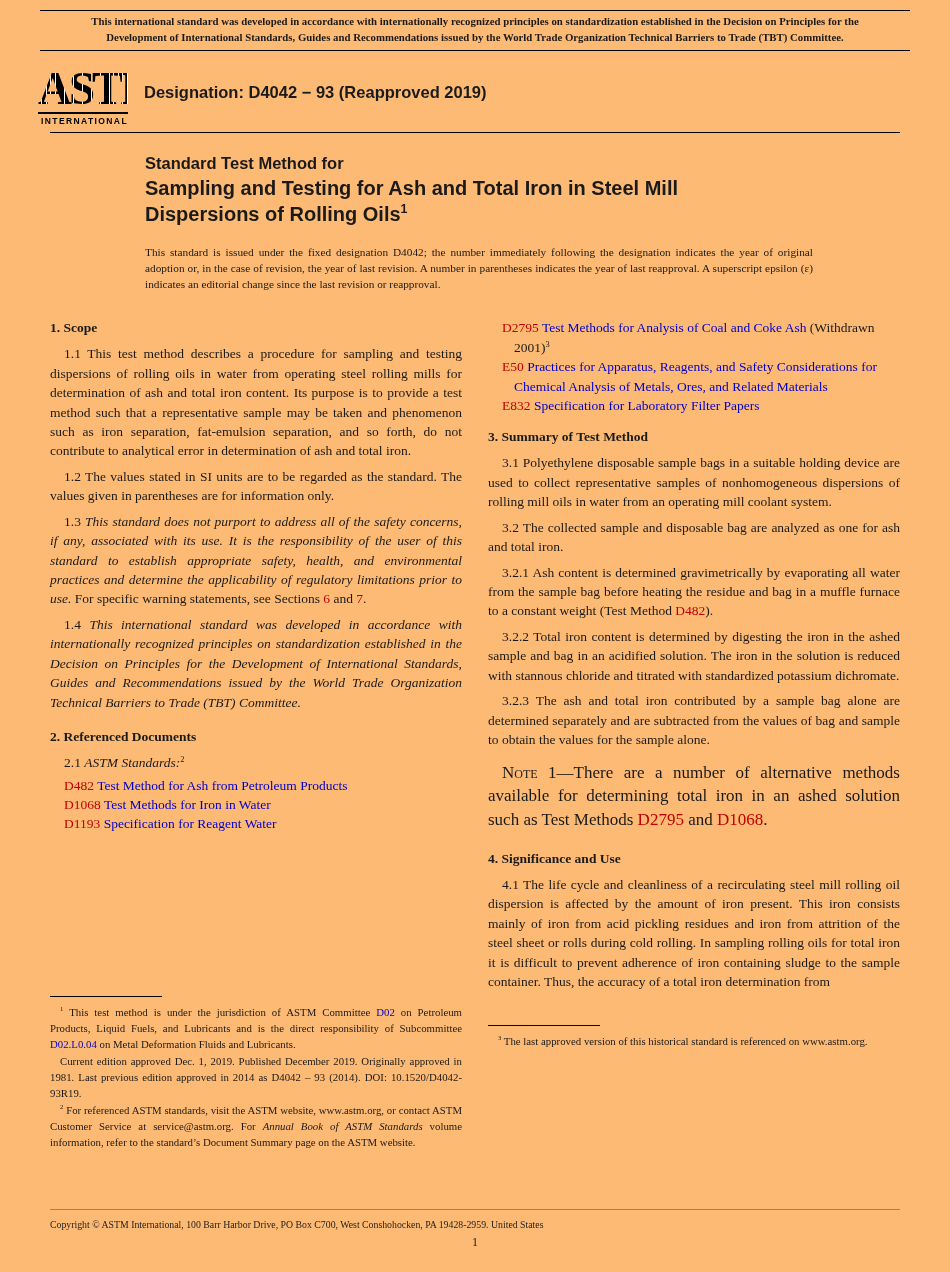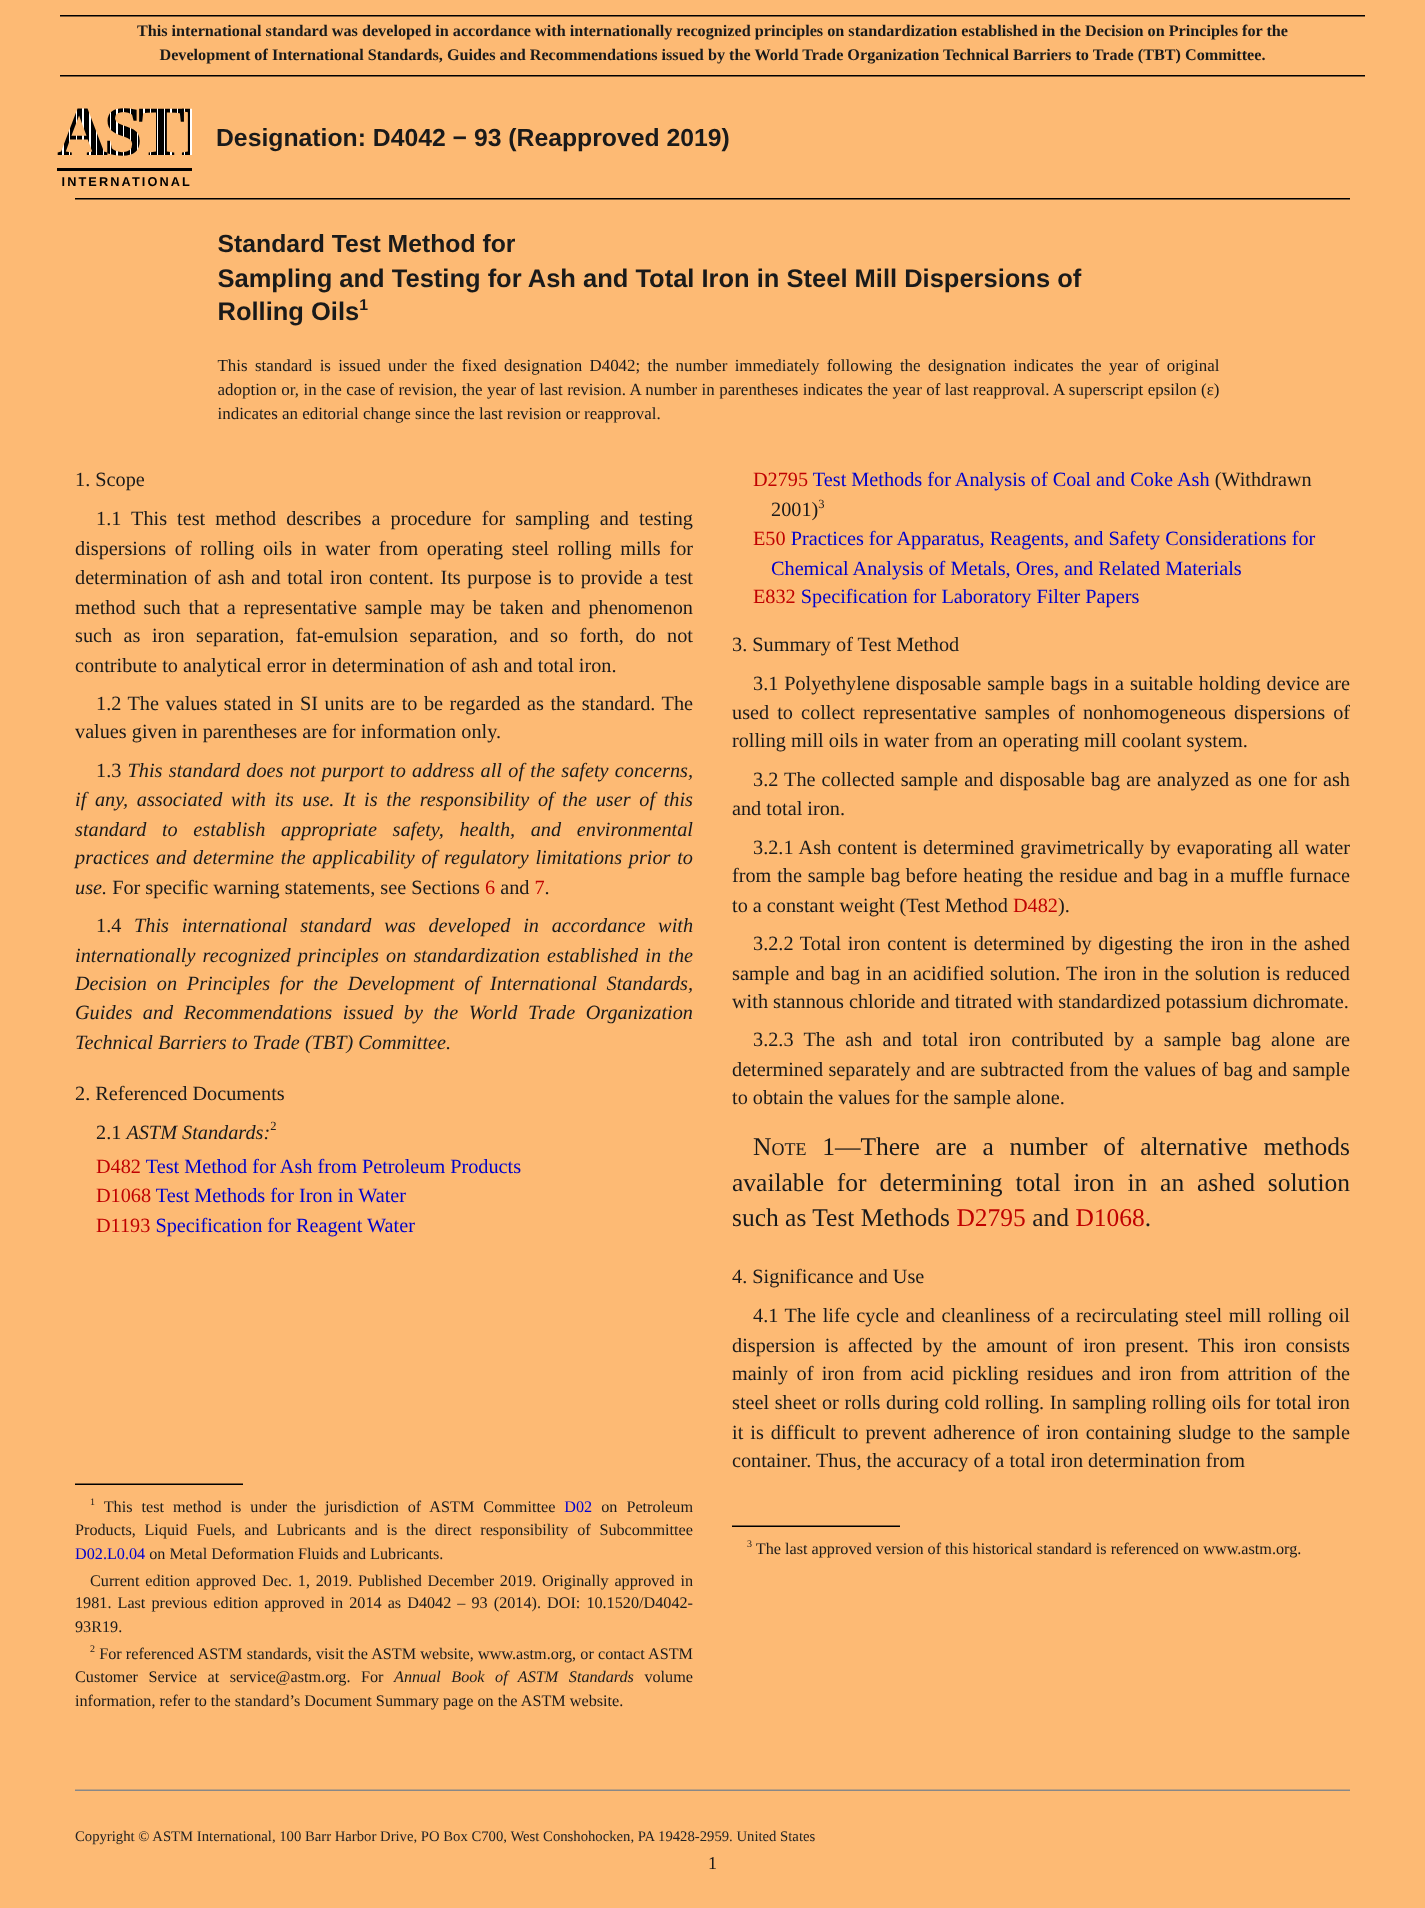--- a/index.html
+++ b/index.html
@@ -46,52 +46,52 @@
   .designation {
     font-family: "Liberation Sans", sans-serif;
     font-weight: bold; font-size: 16.5px;
     margin-left: 16px; padding-top: 16px;
   }
   .header-rule { margin: 6px 50px 0; border-bottom: 1.5px solid #000; }
 
   
   .title-block { margin: 20px 50px 0 145px; }
   .title-kicker { font-family: "Liberation Sans", sans-serif; font-weight: bold; font-size: 16.5px; line-height: 1.25; }
-  .title-main   { font-family: "Liberation Sans", sans-serif; font-weight: bold; font-size: 17px; line-height: 1.3; width: 620px; margin-top: 2px; }
+  .title-main   { font-family: "Liberation Sans", sans-serif; font-weight: bold; font-size: 20px; line-height: 1.3; width: 620px; margin-top: 2px; }
 
   .issuance {
     margin: 17px 60px 0 145px; width: 668px;
     font-size: 11.3px; line-height: 1.42; text-align: justify;
   }
 
   
   .columns { display: flex; gap: 26px; margin: 26px 50px 0; }
   .col { width: 412px; display: flex; flex-direction: column; }
   .col-left { min-height: 834px; }
 
-  .sec-h { font-size: 13.5px; font-weight: normal; margin: 14px 0 5px; }
+  .sec-h { font-size: 13.5px; font-weight: bold; margin: 14px 0 5px; }
   .col .sec-h:first-child { margin-top: 2px; }
   .body-p { font-size: 13.5px; line-height: 1.44; text-align: justify; text-indent: 14px; margin: 3px 0; }
   .ref-item { font-size: 13.5px; line-height: 1.44; padding-left: 26px; text-indent: -12px; margin: 0; }
   .note-p { font-size: 17px; line-height: 1.4; text-align: justify; text-indent: 14px; margin: 8px 0 5px; }
 
   .seg.italic { font-style: italic; }
   .seg.ref  { color: #c00000; cursor: pointer; }
   .seg.link { color: #0000cc; cursor: pointer; }
   .seg.sup  { vertical-align: super; font-size: 0.62em; line-height: 0; }
   .seg.notelabel { font-variant: small-caps; }
 
   
   .footnotes { margin-top: auto; }
   .fn-rule { width: 112px; border-top: 1px solid #000; margin-bottom: 8px; }
   .fn { font-size: 10.8px; line-height: 1.45; text-align: justify; text-indent: 10px; margin: 0 0 2px; }
   .right-footnote { margin-top: 30px; }
 
   
-  .footer { position: absolute; left: 50px; right: 50px; bottom: 42px; border-top: 1px solid #888; padding-top: 25px; }
+  .footer { position: absolute; left: 50px; right: 50px; bottom: 42px; border-top: 1px solid #888; padding-top: 9px; }
   .copyright { font-size: 9.8px; color: #222; }
   .page-num { position: absolute; bottom: 22px; left: 0; width: 950px; text-align: center; font-size: 12px; }
 </style>
 </head>
 <body>
 
 <div class="page">
 
   <div class="top-notice">This international standard was developed in accordance with internationally recognized principles on standardization established in the Decision on Principles for the Development of International Standards, Guides and Recommendations issued by the World Trade Organization Technical Barriers to Trade (TBT) Committee.</div>
 

